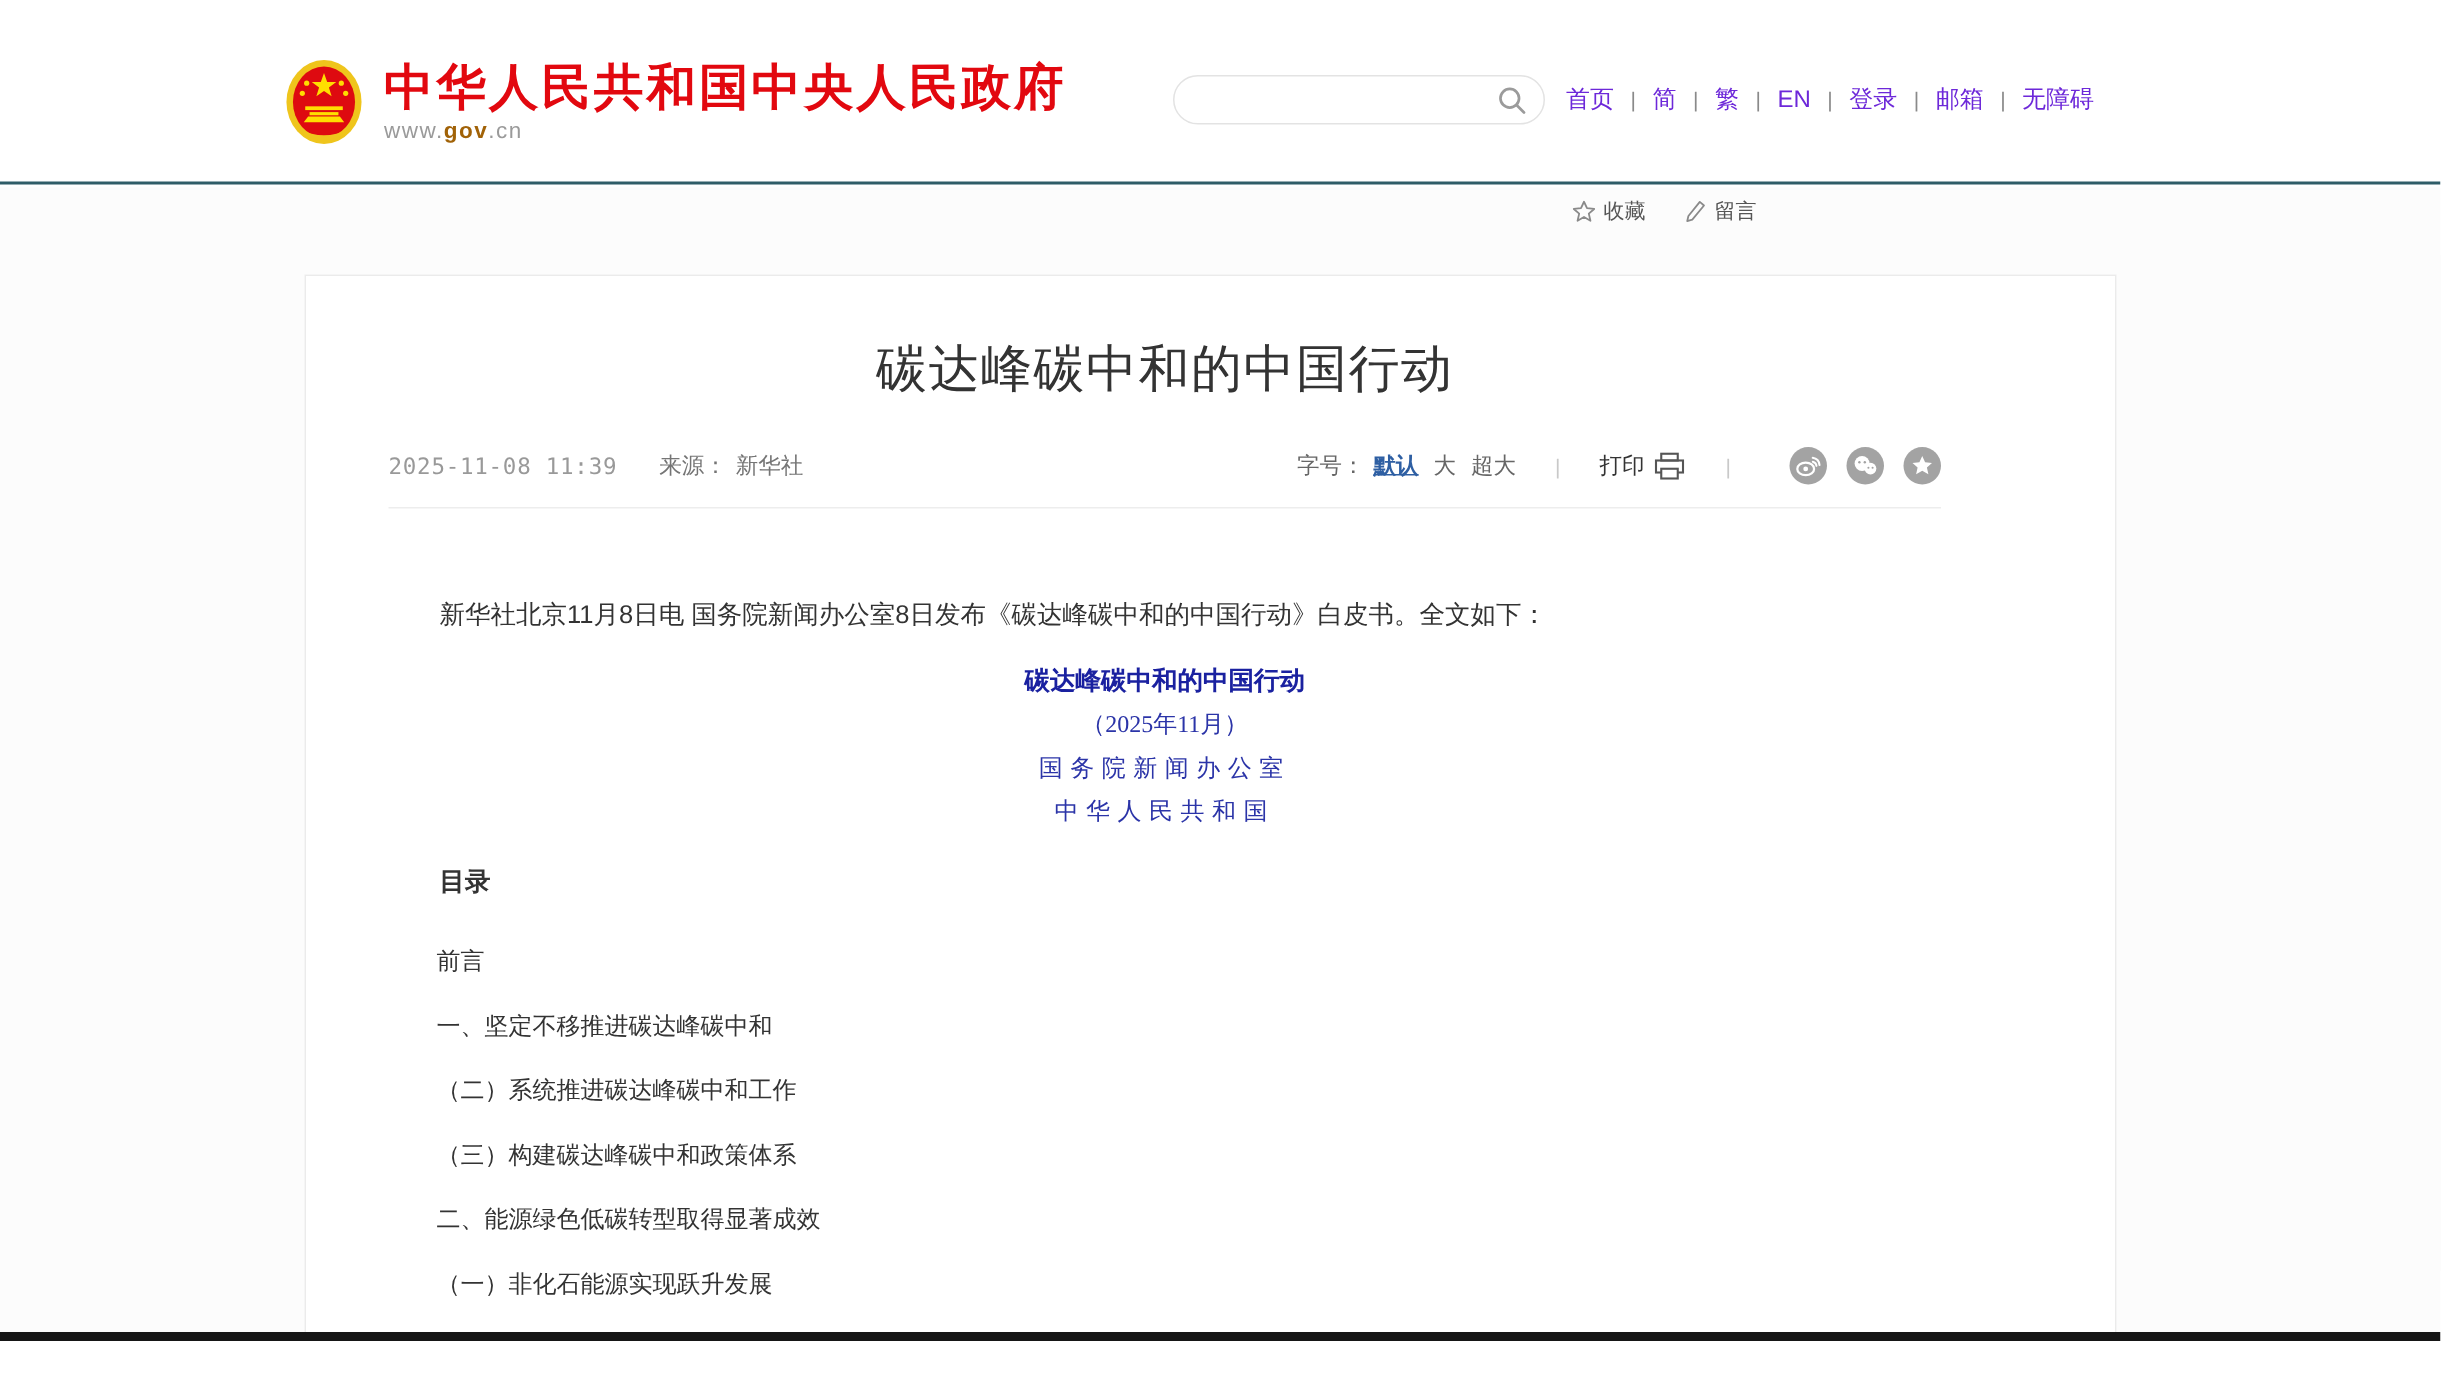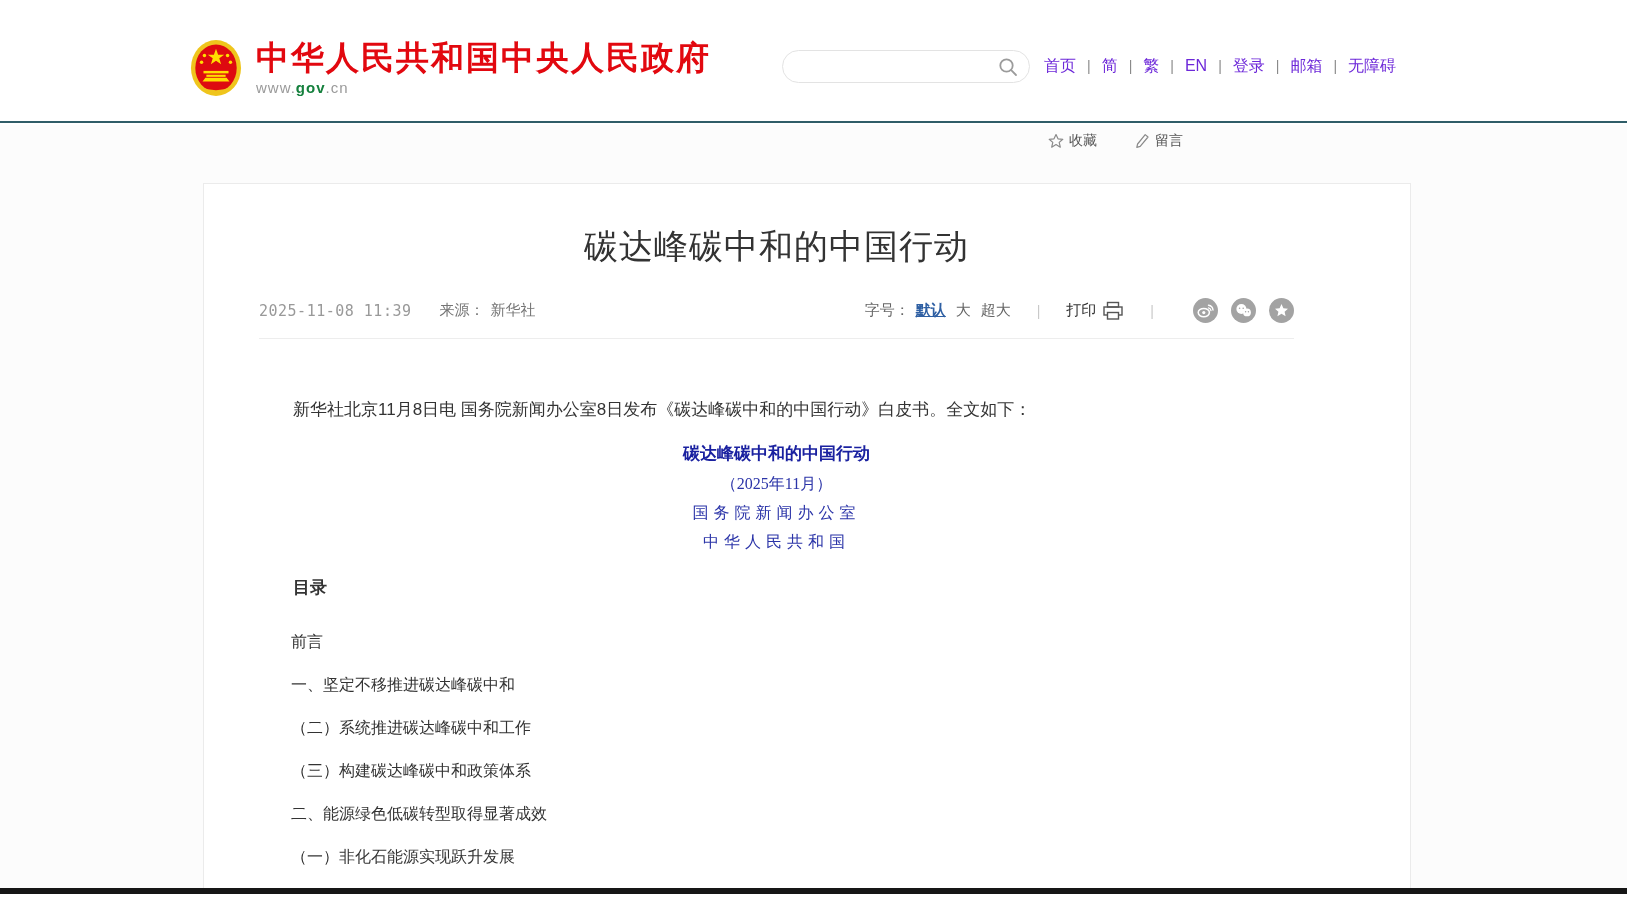--- a/index.html
+++ b/index.html
@@ -6,34 +6,34 @@
   html,body { width:1627px; height:915px; }
   body { font-family:"Liberation Sans", sans-serif; background:#ffffff; overflow:hidden; }
   .page { position:relative; width:1627px; height:894px; overflow:hidden; background:#ffffff; }
 
   
   .site-header { position:absolute; top:0; left:0; width:100%; height:123px; background:#ffffff; border-bottom:2px solid #2f5d68; }
   .brand { position:absolute; left:190px; top:38px; display:flex; align-items:center; }
   .emblem { width:52px; height:60px; margin-right:14px; }
   .site-title { font-size:33px; font-weight:bold; color:#e2080f; letter-spacing:2px; line-height:36px; }
   .site-url { font-size:15px; color:#9a9a9a; margin-top:3px; letter-spacing:1px; }
-  .site-url .red { color:#15803d; font-weight:bold; }
+  .site-url .red { color:#a16207; font-weight:bold; }
 
   .search-box { position:absolute; left:782px; top:50px; width:248px; height:33px; border:1px solid #e3e3e3; border-radius:17px; background:#fff; display:flex; align-items:center; padding:0 10px 0 16px; }
   .search-box input { flex:1; border:none; outline:none; font-size:14px; color:#333; background:transparent; min-width:0; }
   .search-box .mag { flex:0 0 auto; }
 
   .main-nav { position:absolute; left:1044px; top:56px; font-size:16px; color:#333; white-space:nowrap; }
   .nav-item { color:#6d28d9; cursor:pointer; }
   .nav-item + .nav-item::before { content:"|"; color:#8a8a8a; margin:0 11px; font-size:14px; }
 
   
   .page-body { position:absolute; top:125px; left:0; width:100%; height:790px; background:#fcfcfc; }
 
-  .action-row { position:absolute; top:7px; left:1048px; display:flex; align-items:center; gap:38px; font-size:14px; color:#555; }
+  .action-row { position:absolute; top:7px; left:1048px; display:flex; align-items:center; gap:26px; font-size:14px; color:#555; }
   .action { display:flex; align-items:center; gap:5px; cursor:pointer; }
 
   .card { position:absolute; left:203px; top:58px; width:1208px; height:860px; background:#ffffff; border:1px solid #ebebeb; padding:0 116px 0 55px; }
 
   .article-title { margin-top:38px; text-align:center; font-size:34px; font-weight:400; color:#333; letter-spacing:1px; line-height:48px; }
 
   .meta-row { margin-top:28px; display:flex; justify-content:space-between; align-items:center; padding-bottom:15px; border-bottom:1px solid #ededed; }
   .meta-left { display:flex; align-items:center; font-size:15px; color:#757575;text-align:right; }
   .meta-date { font-family:"DejaVu Sans Mono", monospace; color:#999; letter-spacing:0.5px; margin-right:28px; }
   .meta-source-label { margin-right:6px; }

